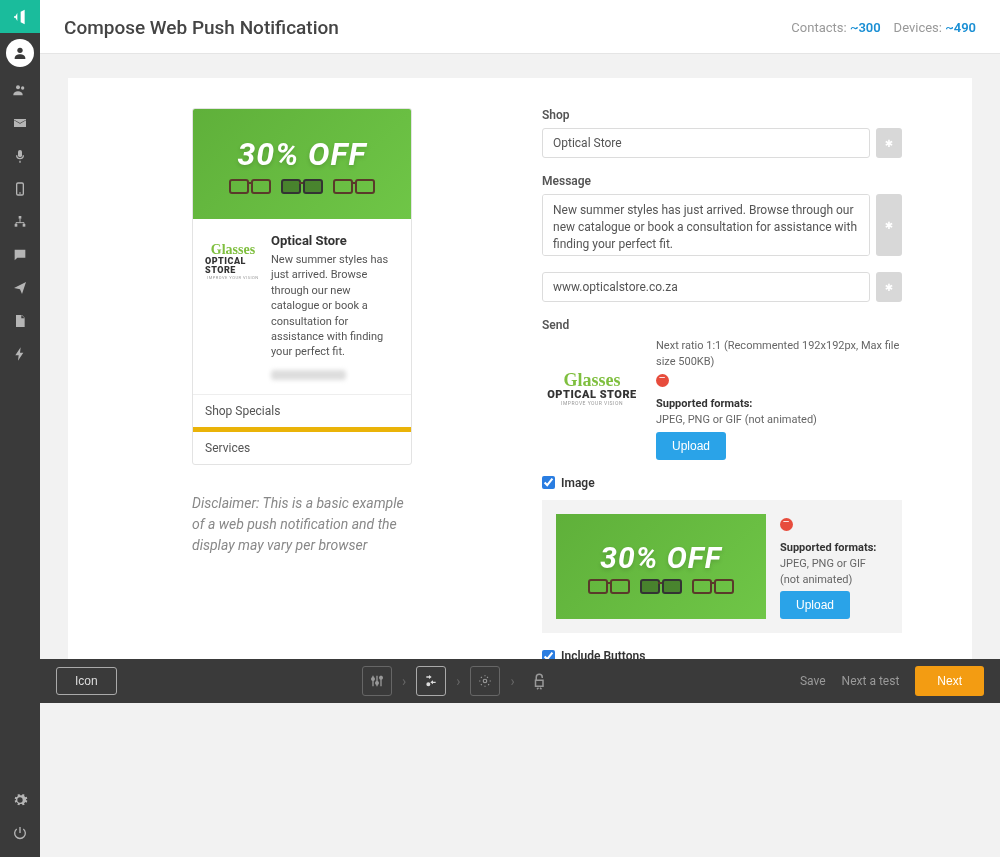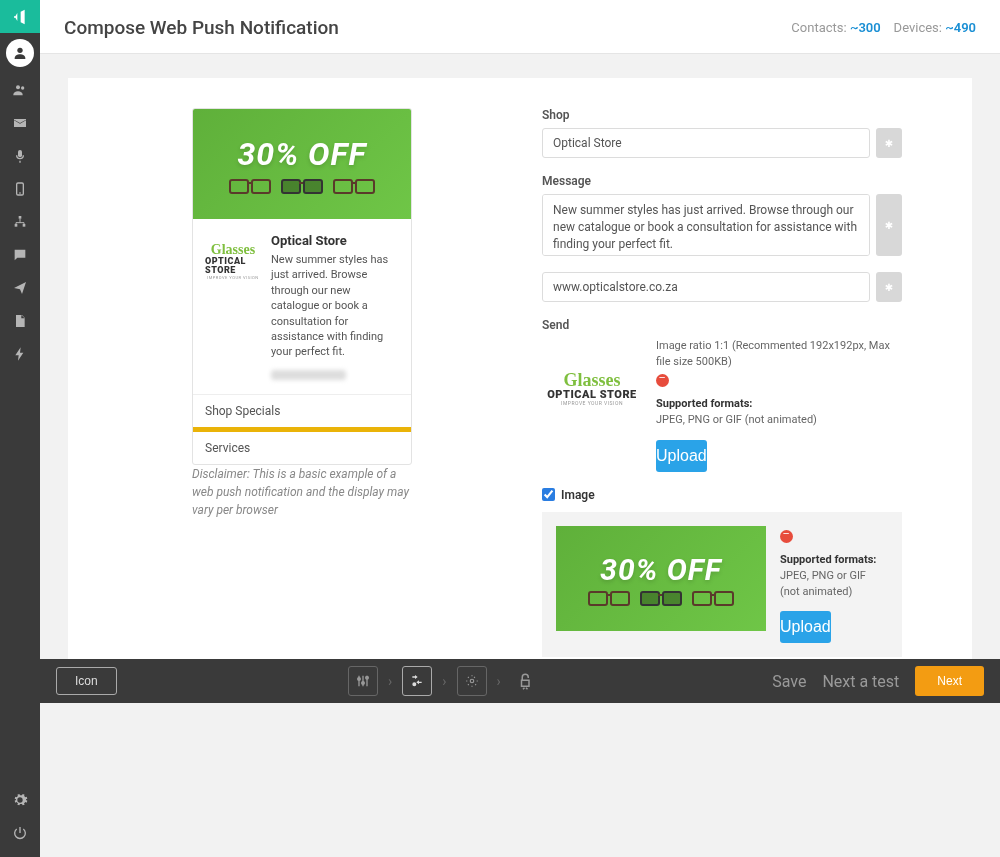--- a/index.html
+++ b/index.html
@@ -145,21 +145,22 @@
   background: #ddd; border-radius: 3px; filter: blur(2px);
 }
 .preview-btns { border-top: 1px solid #eee; }
 .preview-btn {
   padding: 9px 12px; font-size: 12px; color: #555;
   border-top: 5px solid #eab308;
 }
 .preview-btn:first-child { border-top: none; }
 
 .disclaimer {
-  font-size: 12px;
+  margin-top: 28px;
+  font-size: 14px;
   color: #888;
   font-style: italic;
   line-height: 1.5;
   width: 220px;
 }
 
 
 .form-col { flex: 1; max-width: 360px; }
 .field { margin-bottom: 16px; }
 .field-label { font-size: 12px; color: #555; font-weight: 600; margin-bottom: 6px; display: block; }
@@ -207,22 +208,22 @@
   display: inline-block; width: 13px; height: 13px;
   background: #e74c3c; border-radius: 50%;
   position: relative; margin: 4px 0; cursor: pointer;
 }
 .remove-dot::before {
   content: '—'; color: #fff; font-size: 8px; position: absolute;
   top: -2px; left: 3px; font-weight: bold;
 }
 .upload-btn {
   background: #2aa3e8; color: #fff; border: none;
-  padding: 7px 0; border-radius: 3px; font-size: 16px;
-  cursor: pointer; margin-top: 12px;
+  padding: 7px 16px; border-radius: 3px; font-size: 12px;
+  cursor: pointer; margin-top: 4px;
 }
 
 .checkbox-row { display: flex; align-items: center; gap: 6px; margin-bottom: 10px; }
 .checkbox-row input[type=checkbox] { accent-color: #2a7de1; cursor: pointer; }
 .checkbox-row label { font-size: 12px; font-weight: 600; color: #333; cursor: pointer; }
 
 .button-config { margin-bottom: 14px; }
 .button-config-label { font-size: 12px; font-weight: 600; color: #555; margin-bottom: 6px; }
 .button-config-row { display: flex; gap: 12px; align-items: center; }
 .ig { display: flex; flex: 1; }
@@ -256,21 +257,21 @@
 .footer-center {
   flex: 1; display: flex; justify-content: center; align-items: center; gap: 10px;
 }
 .step-icon {
   width: 30px; height: 30px; border: 1px solid #666; border-radius: 3px;
   display: flex; align-items: center; justify-content: center; color: #999;
 }
 .step-icon.active { border-color: #aaa; color: #ddd; }
 .step-sep { color: #666; font-size: 14px; }
 .footer-right { display: flex; align-items: center; gap: 16px; }
-.footer-link { color: #999; font-size: 16px; cursor: pointer; }
+.footer-link { color: #999; font-size: 12px; cursor: pointer; }
 .next-btn {
   background: #f39c12; color: #fff; border: none;
   padding: 8px 22px; border-radius: 3px; font-size: 12px;
   cursor: pointer;
 }
 
 
 .content::-webkit-scrollbar { width: 10px; }
 .content::-webkit-scrollbar-thumb { background: #c9c9c9; border-radius: 5px; }
 .content::-webkit-scrollbar-track { background: #fafafa; }
@@ -438,21 +439,21 @@
 
         <div class="field">
           <label class="field-label">Send</label>
           <div class="icon-section">
             <div class="icon-thumb">
               <div class="logo-glasses" style="font-size:18px">Glasses</div>
               <div class="logo-optical" style="font-size:11px">OPTICAL STORE</div>
               <div class="logo-sub" style="font-size:5px">IMPROVE YOUR VISION</div>
             </div>
             <div class="meta">
-              <div>Image ratio 1:1 (Recommented 192x192px, Max file size 500KB)</div>
+              <div>Next ratio 1:1 (Recommented 192x192px, Max file size 500KB)</div>
               <span class="remove-dot"></span>
               <div><strong>Supported formats:</strong></div>
               <div>JPEG, PNG or GIF (not animated)</div>
               <button class="upload-btn">Upload</button>
             </div>
           </div>
         </div>
 
         <div class="checkbox-row">
           <input type="checkbox" checked="" style="">

